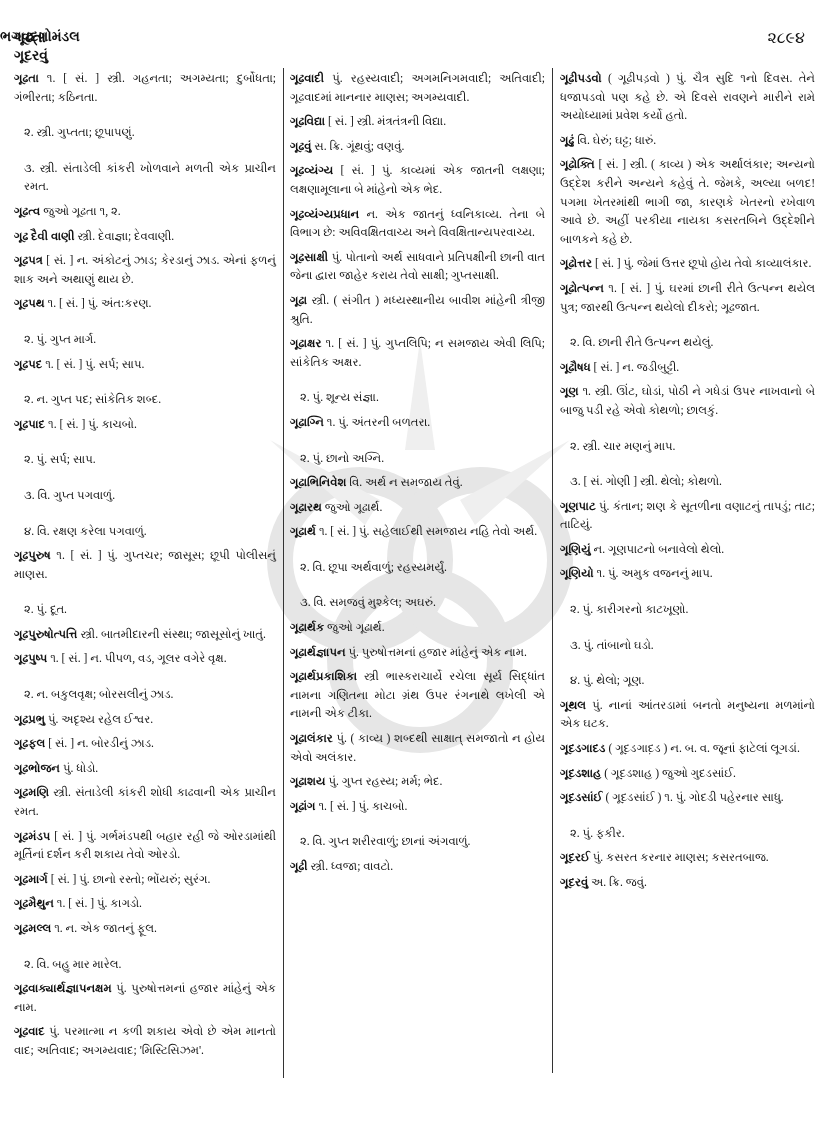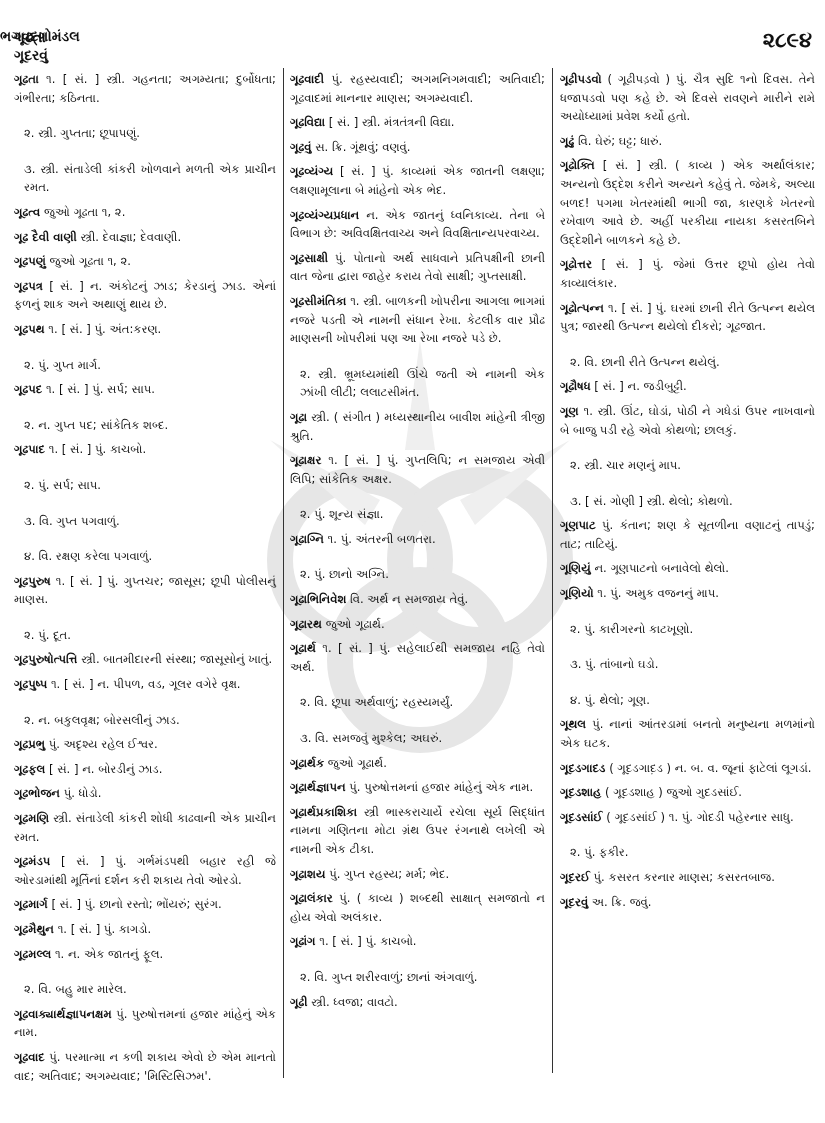--- a/index.html
+++ b/index.html
@@ -2,23 +2,23 @@
 <html><head>
 <meta charset="utf-8">
 <style>
   html, body { margin:0; padding:0; background:#ffffff; }
   body { width:825px; height:1123px; position:relative; overflow:hidden;
          font-family:"DejaVu Sans", sans-serif; color:#111; }
   .watermark { position:absolute; left:250px; top:330px; width:340px; height:440px; pointer-events:none; }
   .hdr { position:absolute; top:28px; left:0; width:825px; height:24px; }
   .hdr .l { position:absolute; left:14px; top:0; font-size:15px; font-weight:bold; }
   .hdr .c { position:absolute; left:0; width:825px; top:0; font-size:14px; font-weight:bold; }
-  .hdr .r { position:absolute; right:13px; top:0; font-size:21px; font-weight:bold; }
+  .hdr .r { position:absolute; right:20px; top:0; font-size:16px; font-weight:normal; }
   .hdr2 { position:absolute; left:14px; top:47px; font-size:14px; font-weight:bold; }
-  .col { position:absolute; top:70px; font-size:11.6px; line-height:18.6px; }
+  .col { position:absolute; top:70px; font-size:11.6px; line-height:18.6px;font-family:Liberation Serif, serif; }
   .col1 { left:14px; width:262px; }
   .col2 { left:290px; width:255px; }
   .col3 { left:560px; width:255px; }
   .divider { position:absolute; top:68px; width:1px; background:#333; }
   .d1 { left:283px; height:1010px; }
   .d2 { left:552px; height:1005px; }
   .entry { margin:0 0 6px 0; text-align:justify; }
   .entry .hw { font-weight:bold; }
   .entry .body { }
   .sub { padding-left:10px; margin-top:17px; }
@@ -46,21 +46,20 @@
 </div>
 <div class="hdr2">ગૂદરવું</div>
 
 <div class="divider d1"></div>
 <div class="divider d2"></div>
 
 <div class="col col1">
     <div class="entry"><span class="hw">ગૂઢતા</span> <span class="body">૧. [ સં. ] સ્ત્રી. ગહનતા; અગમ્યતા; દુર્બોધતા; ગંભીરતા; કઠિનતા.</span><div class="sub">૨. સ્ત્રી. ગુપ્તતા; છૂપાપણું.</div><div class="sub">૩. સ્ત્રી. સંતાડેલી કાંકરી ખોળવાને મળતી એક પ્રાચીન રમત.</div></div>
     <div class="entry"><span class="hw">ગૂઢત્વ</span> <span class="body">જુઓ ગૂઢતા ૧, ૨.</span></div>
     <div class="entry"><span class="hw">ગૂઢ દૈવી વાણી</span> <span class="body">સ્ત્રી. દેવાજ્ઞા; દેવવાણી.</span></div>
-    <div class="entry"><span class="hw">ગૂઢપણું</span> <span class="body">જુઓ ગૂઢતા ૧, ૨.</span></div>
     <div class="entry"><span class="hw">ગૂઢપત્ર</span> <span class="body">[ સં. ] ન. અંકોટનું ઝાડ; કેરડાનું ઝાડ. એનાં ફળનું શાક અને અથાણું થાય છે.</span></div>
     <div class="entry"><span class="hw">ગૂઢપથ</span> <span class="body">૧. [ સં. ] પું. અંત:કરણ.</span><div class="sub">૨. પું. ગુપ્ત માર્ગ.</div></div>
     <div class="entry"><span class="hw">ગૂઢપદ</span> <span class="body">૧. [ સં. ] પું. સર્પ; સાપ.</span><div class="sub">૨. ન. ગુપ્ત પદ; સાંકેતિક શબ્દ.</div></div>
     <div class="entry"><span class="hw">ગૂઢપાદ</span> <span class="body">૧. [ સં. ] પું. કાચબો.</span><div class="sub">૨. પું. સર્પ; સાપ.</div><div class="sub">૩. વિ. ગુપ્ત પગવાળું.</div><div class="sub">૪. વિ. રક્ષણ કરેલા પગવાળું.</div></div>
     <div class="entry"><span class="hw">ગૂઢપુરુષ</span> <span class="body">૧. [ સં. ] પું. ગુપ્તચર; જાસૂસ; છૂપી પોલીસનું માણસ.</span><div class="sub">૨. પું. દૂત.</div></div>
     <div class="entry"><span class="hw">ગૂઢપુરુષોત્પત્તિ</span> <span class="body">સ્ત્રી. બાતમીદારની સંસ્થા; જાસૂસોનું ખાતું.</span></div>
     <div class="entry"><span class="hw">ગૂઢપુષ્પ</span> <span class="body">૧. [ સં. ] ન. પીપળ, વડ, ગૂલર વગેરે વૃક્ષ.</span><div class="sub">૨. ન. બકુલવૃક્ષ; બોરસલીનું ઝાડ.</div></div>
     <div class="entry"><span class="hw">ગૂઢપ્રભુ</span> <span class="body">પું. અદૃશ્ય રહેલ ઈશ્વર.</span></div>
     <div class="entry"><span class="hw">ગૂઢફલ</span> <span class="body">[ સં. ] ન. બોરડીનું ઝાડ.</span></div>
     <div class="entry"><span class="hw">ગૂઢભોજન</span> <span class="body">પું. ધોડો.</span></div>
@@ -72,32 +71,31 @@
     <div class="entry"><span class="hw">ગૂઢવાક્યાર્થજ્ઞાપનક્ષમ</span> <span class="body">પું. પુરુષોત્તમનાં હજાર માંહેનું એક નામ.</span></div>
     <div class="entry"><span class="hw">ગૂઢવાદ</span> <span class="body">પું. પરમાત્મા ન કળી શકાય એવો છે એમ માનતો વાદ; અતિવાદ; અગમ્યવાદ; 'મિસ્ટિસિઝમ'.</span></div>
   </div>
 <div class="col col2">
     <div class="entry"><span class="hw">ગૂઢવાદી</span> <span class="body">પું. રહસ્યવાદી; અગમનિગમવાદી; અતિવાદી; ગૂઢવાદમાં માનનાર માણસ; અગમ્યવાદી.</span></div>
     <div class="entry"><span class="hw">ગૂઢવિદ્યા</span> <span class="body">[ સં. ] સ્ત્રી. મંત્રતંત્રની વિદ્યા.</span></div>
     <div class="entry"><span class="hw">ગૂઢવું</span> <span class="body">સ. ક્રિ. ગૂંથવું; વણવું.</span></div>
     <div class="entry"><span class="hw">ગૂઢવ્યંગ્ય</span> <span class="body">[ સં. ] પું. કાવ્યમાં એક જાતની લક્ષણા; લક્ષણામૂલાના બે માંહેનો એક ભેદ.</span></div>
     <div class="entry"><span class="hw">ગૂઢવ્યંગ્યપ્રધાન</span> <span class="body">ન. એક જાતનું ધ્વનિકાવ્ય. તેના બે વિભાગ છે: અવિવક્ષિતવાચ્ય અને વિવક્ષિતાન્યપરવાચ્ય.</span></div>
     <div class="entry"><span class="hw">ગૂઢસાક્ષી</span> <span class="body">પું. પોતાનો અર્થ સાધવાને પ્રતિપક્ષીની છાની વાત જેના દ્વારા જાહેર કરાય તેવો સાક્ષી; ગુપ્તસાક્ષી.</span></div>
-    <div class="entry"><span class="hw">ગૂઢસીમંતિકા</span> <span class="body">૧. સ્ત્રી. બાળકની ખોપરીના આગલા ભાગમાં નજરે પડતી એ નામની સંધાન રેખા. કેટલીક વાર પ્રૌઢ માણસની ખોપરીમાં પણ આ રેખા નજરે પડે છે.</span><div class="sub">૨. સ્ત્રી. ભ્રૂમધ્યમાંથી ઊંચે જતી એ નામની એક ઝાંખી લીટી; લલાટસીમંત.</div></div>
     <div class="entry"><span class="hw">ગૂઢા</span> <span class="body">સ્ત્રી. ( સંગીત ) મધ્યસ્થાનીય બાવીશ માંહેની ત્રીજી શ્રુતિ.</span></div>
     <div class="entry"><span class="hw">ગૂઢાક્ષર</span> <span class="body">૧. [ સં. ] પું. ગુપ્તલિપિ; ન સમજાય એવી લિપિ; સાંકેતિક અક્ષર.</span><div class="sub">૨. પું. શૂન્ય સંજ્ઞા.</div></div>
     <div class="entry"><span class="hw">ગૂઢાગ્નિ</span> <span class="body">૧. પું. અંતરની બળતરા.</span><div class="sub">૨. પું. છાનો અગ્નિ.</div></div>
     <div class="entry"><span class="hw">ગૂઢાભિનિવેશ</span> <span class="body">વિ. અર્થ ન સમજાય તેવું.</span></div>
     <div class="entry"><span class="hw">ગૂઢારથ</span> <span class="body">જુઓ ગૂઢાર્થ.</span></div>
     <div class="entry"><span class="hw">ગૂઢાર્થ</span> <span class="body">૧. [ સં. ] પું. સહેલાઈથી સમજાય નહિ તેવો અર્થ.</span><div class="sub">૨. વિ. છૂપા અર્થવાળું; રહસ્યમર્યું.</div><div class="sub">૩. વિ. સમજવું મુશ્કેલ; અઘરું.</div></div>
     <div class="entry"><span class="hw">ગૂઢાર્થક</span> <span class="body">જુઓ ગૂઢાર્થ.</span></div>
     <div class="entry"><span class="hw">ગૂઢાર્થજ્ઞાપન</span> <span class="body">પું. પુરુષોત્તમનાં હજાર માંહેનું એક નામ.</span></div>
     <div class="entry"><span class="hw">ગૂઢાર્થપ્રકાશિકા</span> <span class="body">સ્ત્રી ભાસ્કરાચાર્યે રચેલા સૂર્ય સિદ્ધાંત નામના ગણિતના મોટા ગ્રંથ ઉપર રંગનાથે લખેલી એ નામની એક ટીકા.</span></div>
+    <div class="entry"><span class="hw">ગૂઢાલંકાર</span> <span class="body">પું. ( કાવ્ય ) શબ્દથી સાક્ષાત્ સમજાતો ન હોય એવો અલંકાર.</span></div>
     <div class="entry"><span class="hw">ગૂઢાશય</span> <span class="body">પું. ગુપ્ત રહસ્ય; મર્મ; ભેદ.</span></div>
-    <div class="entry"><span class="hw">ગૂઢાલંકાર</span> <span class="body">પું. ( કાવ્ય ) શબ્દથી સાક્ષાત્ સમજાતો ન હોય એવો અલંકાર.</span></div>
     <div class="entry"><span class="hw">ગૂઢાંગ</span> <span class="body">૧. [ સં. ] પું. કાચબો.</span><div class="sub">૨. વિ. ગુપ્ત શરીરવાળું; છાનાં અંગવાળું.</div></div>
     <div class="entry"><span class="hw">ગૂઢી</span> <span class="body">સ્ત્રી. ધ્વજા; વાવટો.</span></div>
   </div>
 <div class="col col3">
     <div class="entry"><span class="hw">ગૂઢીપડવો</span> <span class="body">( ગૂઢીપડ઼વો ) પું. ચૈત્ર સુદિ ૧નો દિવસ. તેને ધજાપડવો પણ કહે છે. એ દિવસે રાવણને મારીને રામે અયોધ્યામાં પ્રવેશ કર્યો હતો.</span></div>
     <div class="entry"><span class="hw">ગૂઢું</span> <span class="body">વિ. ઘેરું; ઘટ્ટ; ધારું.</span></div>
     <div class="entry"><span class="hw">ગૂઢોક્તિ</span> <span class="body">[ સં. ] સ્ત્રી. ( કાવ્ય ) એક અર્થાલંકાર; અન્યનો ઉદ્દેશ કરીને અન્યને કહેવું તે. જેમકે, અલ્યા બળદ! પગમા ખેતરમાંથી ભાગી જા, કારણકે ખેતરનો રખેવાળ આવે છે. અહીં પરકીયા નાયકા કસરતબિને ઉદ્દેશીને બાળકને કહે છે.</span></div>
     <div class="entry"><span class="hw">ગૂઢોત્તર</span> <span class="body">[ સં. ] પું. જેમાં ઉત્તર છૂપો હોય તેવો કાવ્યાલંકાર.</span></div>
     <div class="entry"><span class="hw">ગૂઢોત્પન્ન</span> <span class="body">૧. [ સં. ] પું. ઘરમાં છાની રીતે ઉત્પન્ન થયેલ પુત્ર; જારથી ઉત્પન્ન થયેલો દીકરો; ગૂઢજાત.</span><div class="sub">૨. વિ. છાની રીતે ઉત્પન્ન થયેલું.</div></div>
     <div class="entry"><span class="hw">ગૂઢૌષધ</span> <span class="body">[ સં. ] ન. જડીબુટ્ટી.</span></div>

